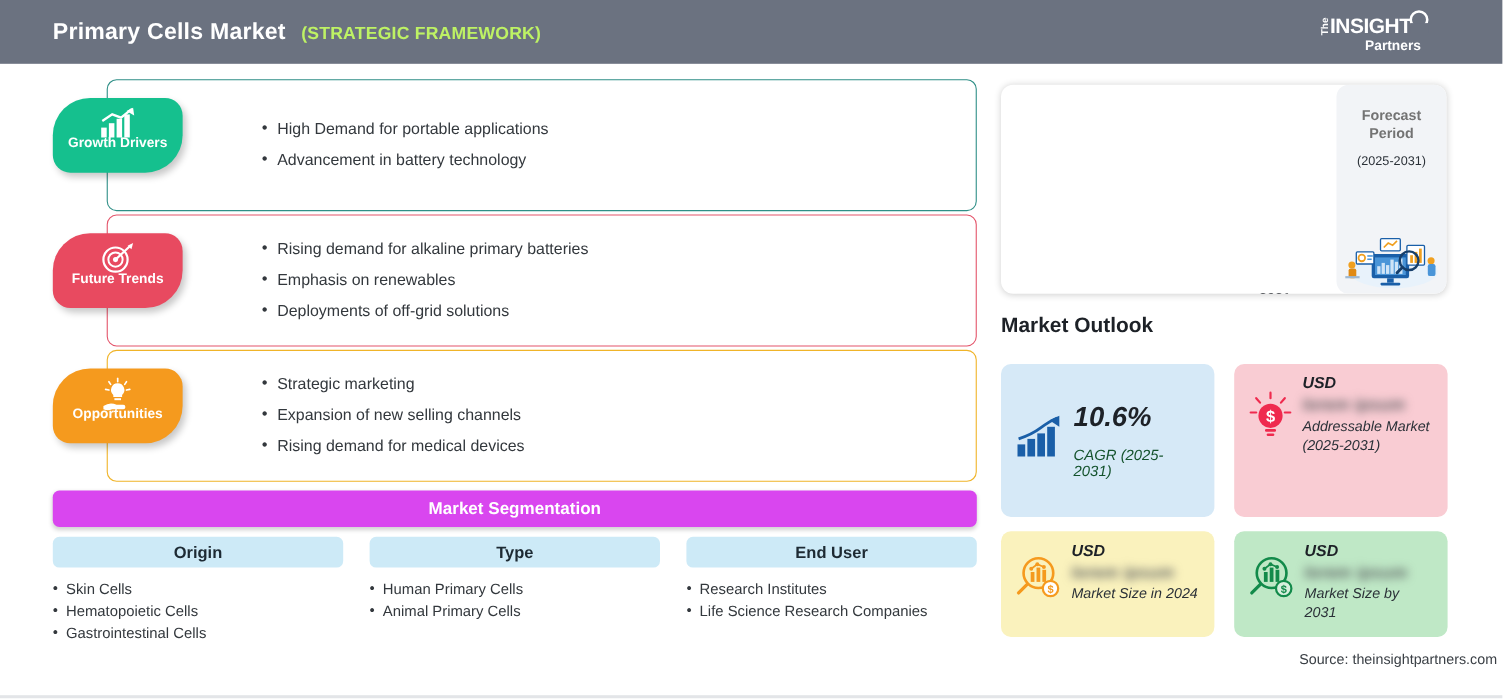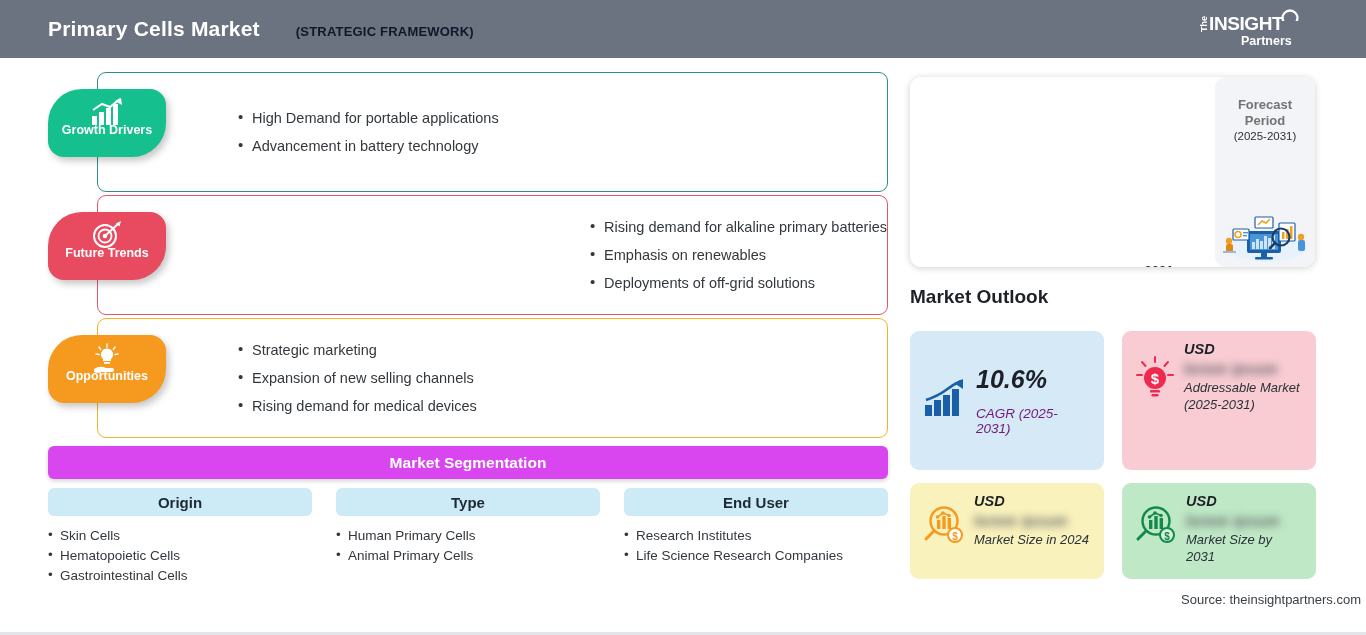--- a/index.html
+++ b/index.html
@@ -8,41 +8,41 @@
     font-family: "Liberation Sans", sans-serif;
     background: #ffffff; overflow: hidden;
   }
   .page { position: relative; width: 1366px; height: 635px; background:#fff; }
 
   
   .header {
     position:absolute; left:0; top:0; width:1366px; height:58px;
     background:#6b7280; display:flex; align-items:center;
   }
-  .header-title-wrap { display:flex; align-items:baseline; margin-left:48px;gap:33px; }
+  .header-title-wrap { display:flex; align-items:baseline; margin-left:48px; }
   .header-title { color:#fff; font-size:21px; font-weight:bold; letter-spacing:.2px; }
-  .header-sub { color:#0f172a; font-size:13px; font-weight:bold; margin-left:3px; letter-spacing:.2px; }
+  .header-sub { color:#bef264; font-size:16px; font-weight:bold; margin-left:14px; letter-spacing:.2px; }
   .logo { position:absolute; right:58px; top:8px; width:115px; height:44px; }
 
   
   .left-col { position:absolute; left:0; top:58px; width:900px; height:577px; }
 
   .drv-row { position:absolute; left:48px; width:840px; }
   .drv-row.r1 { top:14px;  height:120px; }
   .drv-row.r2 { top:137px; height:120px; }
   .drv-row.r3 { top:260px; height:120px; }
 
   .drv-panel {
     position:absolute; left:49px; top:0; right:0; height:100%;
     border:1.4px solid #2f8f87; border-radius:9px; background:#fff;
     display:flex; flex-direction:column; justify-content:center;
     padding-left:140px;
   }
   .drv-panel.green  { border-color:#2f8f87; }
-  .drv-panel.red    { border-color:#e4556b;align-items:flex-end; }
+  .drv-panel.red    { border-color:#e4556b; }
   .drv-panel.orange { border-color:#f0b429; }
 
   .drv-list { list-style:none; }
   .drv-list li {
     position:relative; font-size:14.5px; color:#33383d;
     line-height:28px; padding-left:14px;
   }
   .drv-list li::before {
     content:"•"; position:absolute; left:0; top:-1px; font-size:15px; color:#33383d;
   }
@@ -95,21 +95,21 @@
   .tl-year {
     position:absolute; width:100%; text-align:center;
     font-size:13px; font-weight:bold; white-space:nowrap; left:0;
   }
 
   .fc-panel {
     position:absolute; right:0; top:0; width:100px; height:190px;
     background:#f2f4f7; border-radius:11px; padding-top:20px; text-align:center;
   }
   .fc-title { font-size:13px; font-weight:bold; color:#737373; line-height:16px; }
-  .fc-range { font-size:11.5px; color:#2b3138; margin-top:1px; }
+  .fc-range { font-size:11.5px; color:#2b3138; margin-top:12px; }
 
   .outlook-title {
     position:absolute; left:5px; top:228px;
     font-size:19px; font-weight:bold; color:#1d2127;
   }
 
   .cards { position:absolute; left:5px; top:273px; width:410px; }
   .card {
     position:absolute; border-radius:9px; padding:10px 12px;
     display:flex; align-items:flex-start; gap:8px;
@@ -120,21 +120,21 @@
   .card.c4 { left:212px; top:152px; width:194px; height:96px; background:#bfe8c6; }
 
   .card-body { flex:1;font-style:italic; }
   .card-usd { font-size:14.5px; font-weight:bold; color:#1d2127; }
   .card-blur {
     display:inline-block; margin:3px 0 2px; font-size:15px; font-weight:bold;
     color:#55585c; filter:blur(4.2px); letter-spacing:.4px; user-select:none;
   }
   .card-label { font-size:13px; color:#2b3138; line-height:17px; }
   .card-big { font-size:25px; font-weight:bold; color:#1d2127; line-height:27px; }
-  .card-big-sub { font-size:13.5px; color:#701a75; margin-top:13px; }
+  .card-big-sub { font-size:13.5px; color:#14532d; margin-top:13px; }
 
   .source {
     position:absolute; right:5px; top:534px;
     font-size:13px; color:#3b4046;
   }
   .footer-rule {
     position:absolute; left:0; bottom:0; width:1366px; height:3px; background:#e3e5e8;
   }
 </style>
 </head>

